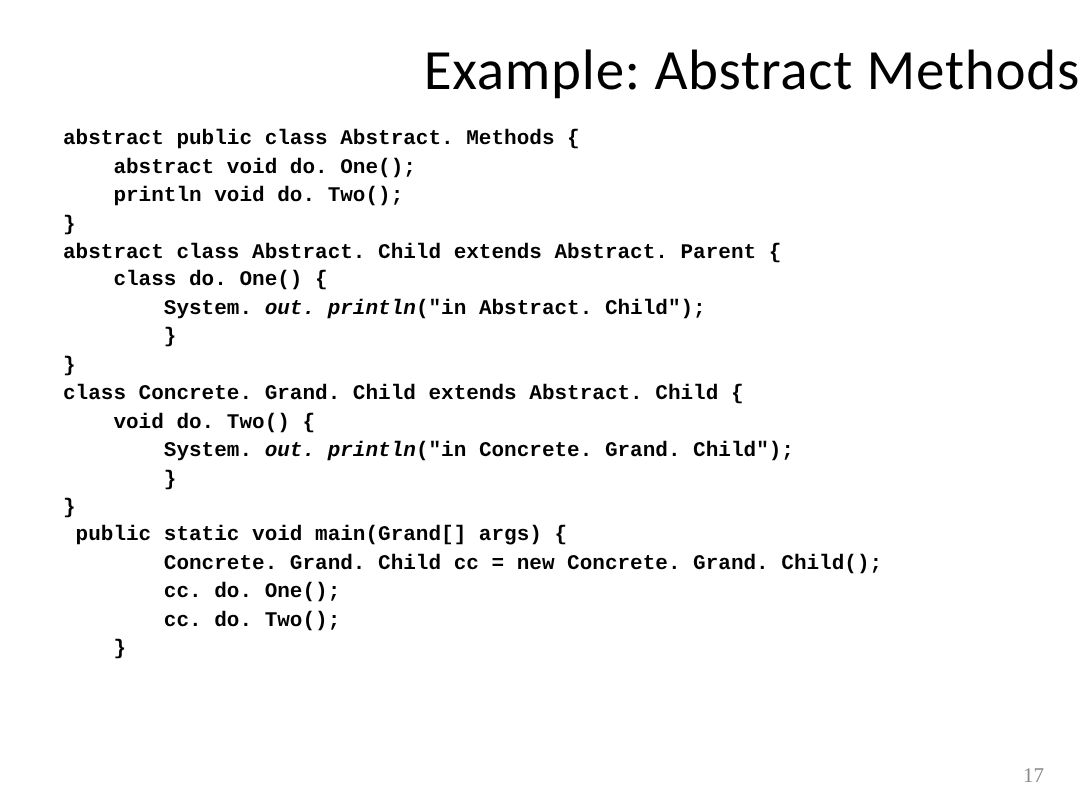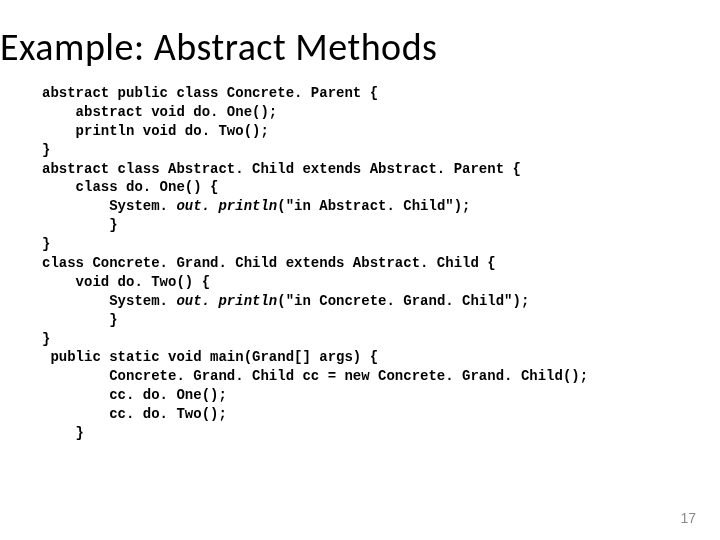--- a/index.html
+++ b/index.html
@@ -15,21 +15,21 @@
   .slide {
     width: 720px;
     height: 540px;
     position: relative;
     box-sizing: border-box;
   }
   .title {
     font-size: 38px;
     font-weight: 400;
     color: #000;
-    text-align: left;
+    text-align: right;
     padding-top: 24px;
     padding-bottom: 8px;
     letter-spacing: 0.5px;
   }
   .code {
     font-family: "Courier New", Courier, monospace;
     font-size: 14px;
     line-height: 1.35;
     white-space: pre;
     color: #000;
@@ -37,31 +37,31 @@
     padding-top: 6px;
     font-weight: bold;
   }
   .code .it { font-style: italic; font-weight: bold; }
   .pagenum {
     position: absolute;
     bottom: 14px;
     right: 24px;
     font-size: 14px;
     color: #8a8a8a;
-    font-family: Liberation Sans, sans-serif;
+    font-family: Liberation Serif, serif;
     margin-top: 36px;
   }
 </style>
 </head>
 <body>
 
 <div class="slide">
   <div class="title">Example: Abstract Methods</div>
 
-  <div class="code"><span>abstract public class Concrete. Parent {</span>
+  <div class="code"><span>abstract public class Abstract. Methods {</span>
 <span>    abstract void do. One();</span>
 <span>    println void do. Two();</span>
 <span>}</span>
 <span>abstract class Abstract. Child extends Abstract. Parent {</span>
 <span>    class do. One() {</span>
 <span>        System. </span><span class="it">out. println</span><span>("in Abstract. Child");</span>
 <span>        }</span>
 <span>}</span>
 <span>class Concrete. Grand. Child extends Abstract. Child {</span>
 <span>    void do. Two() {</span>

